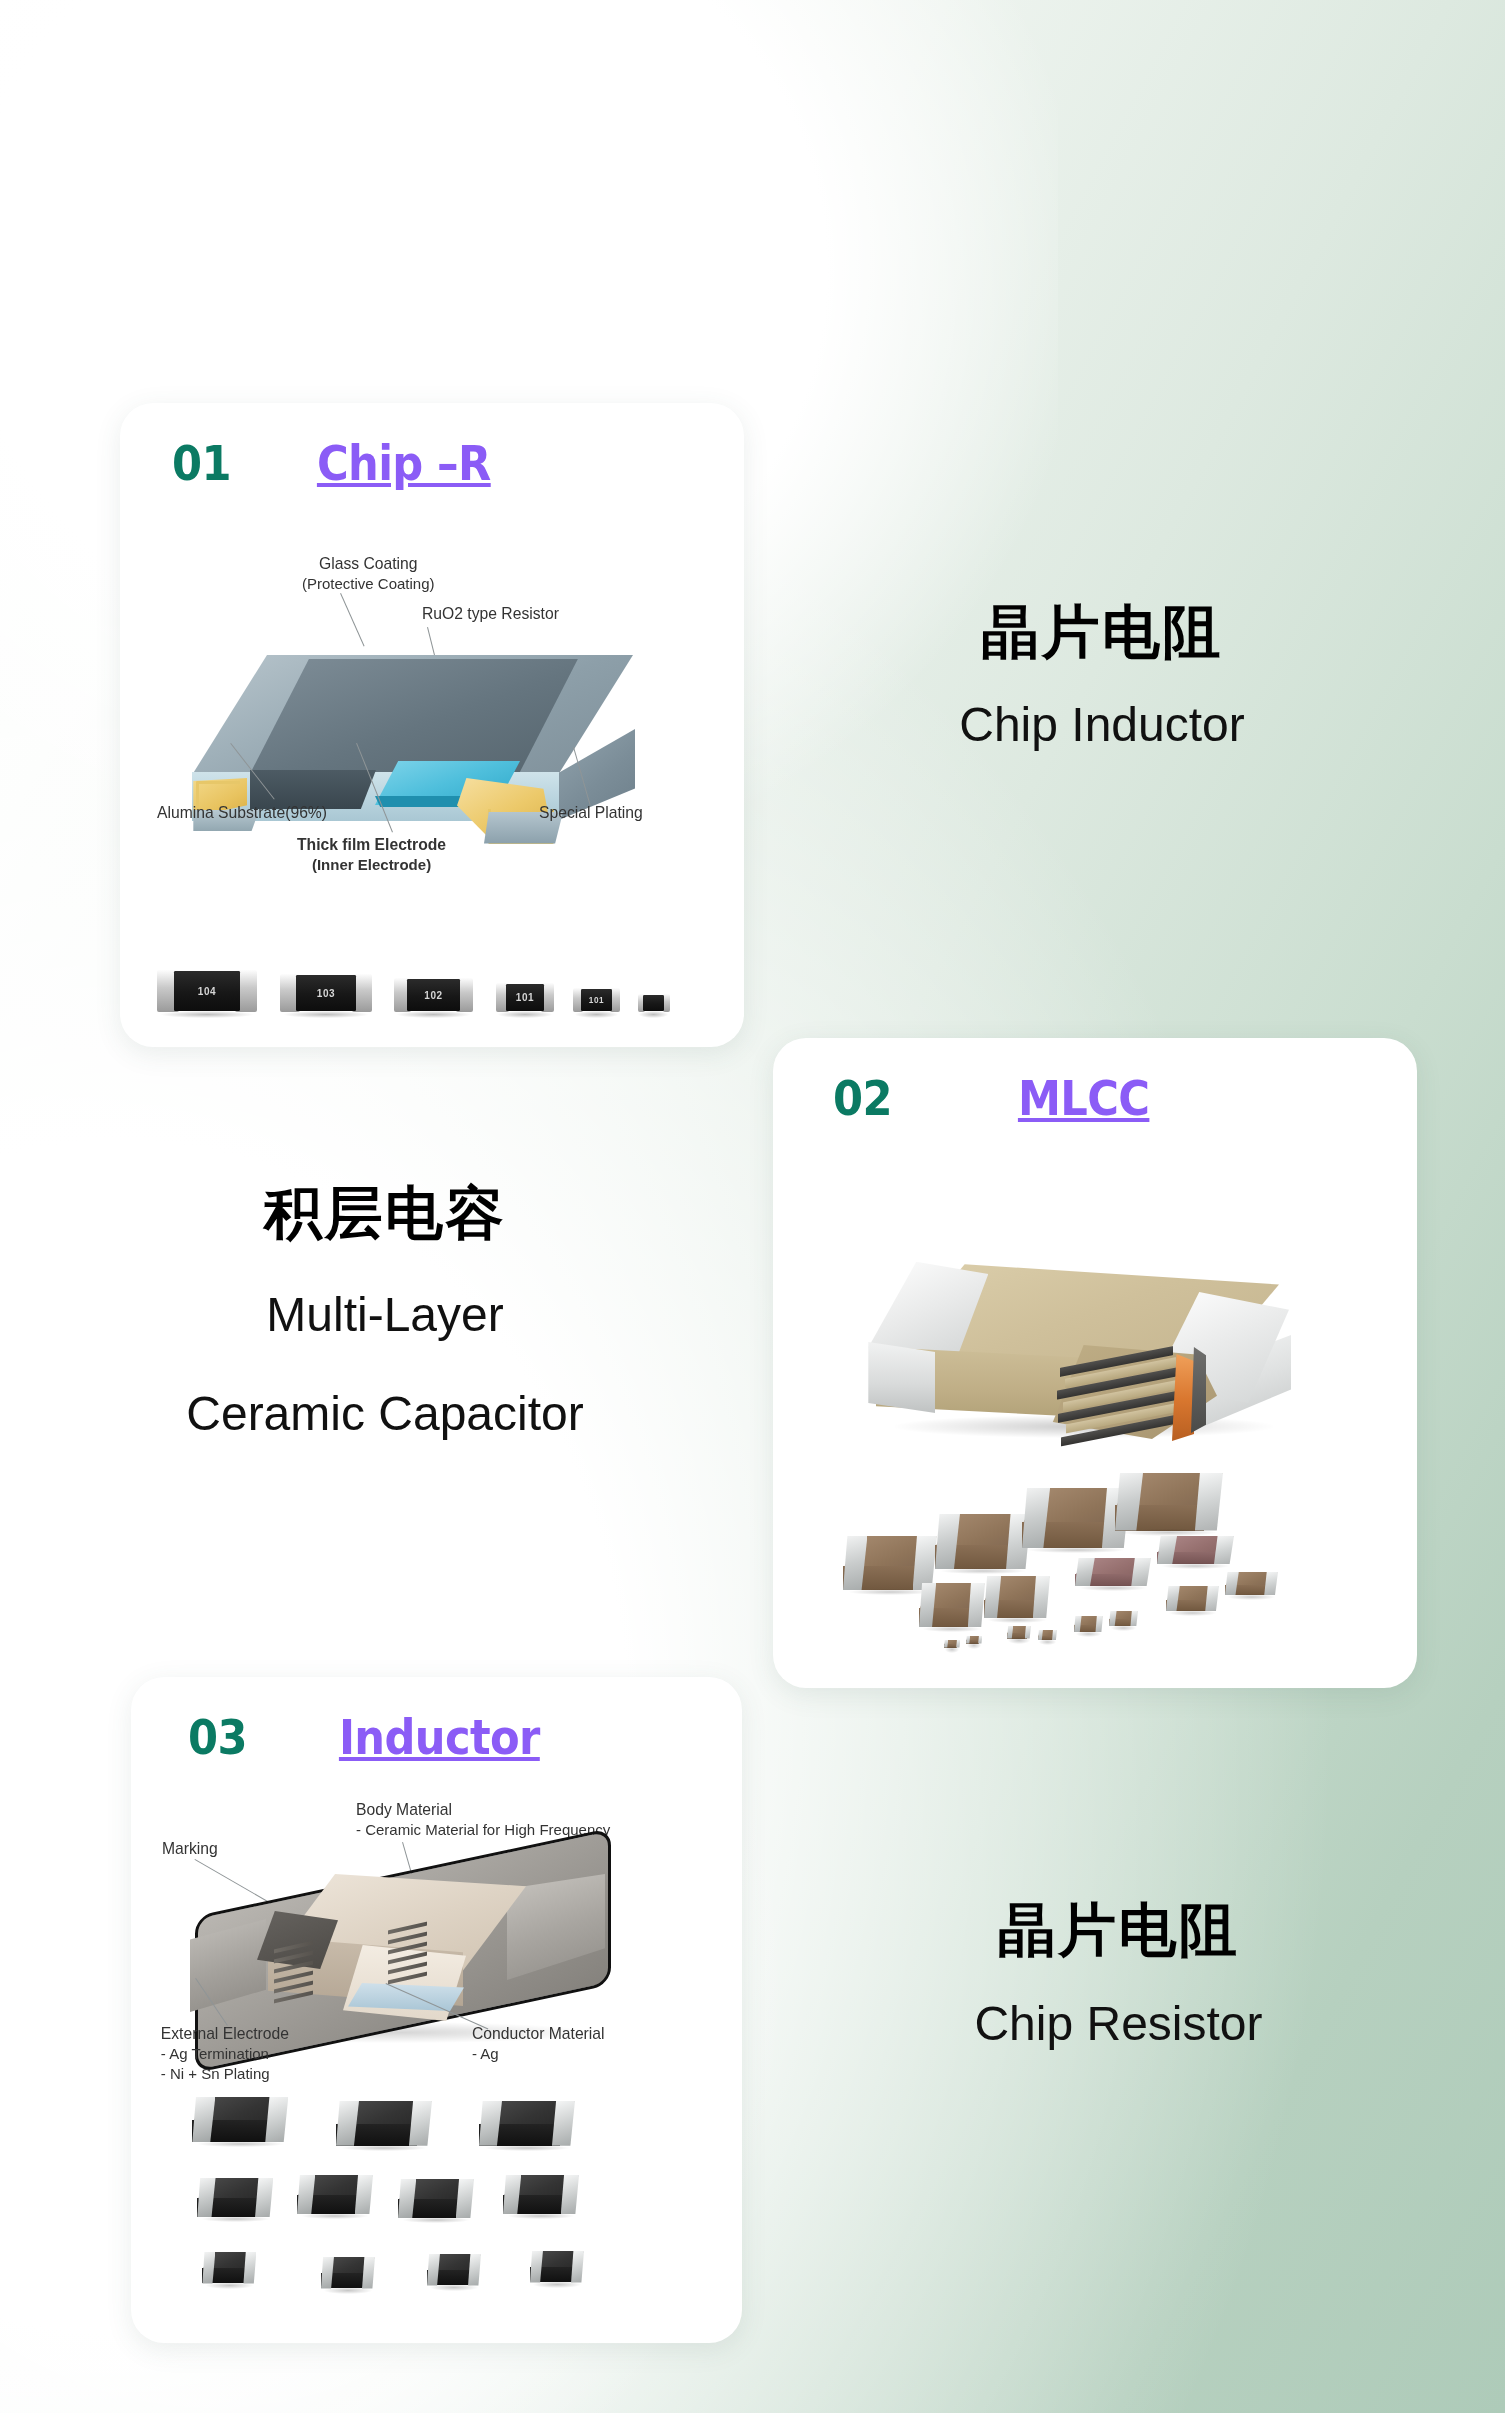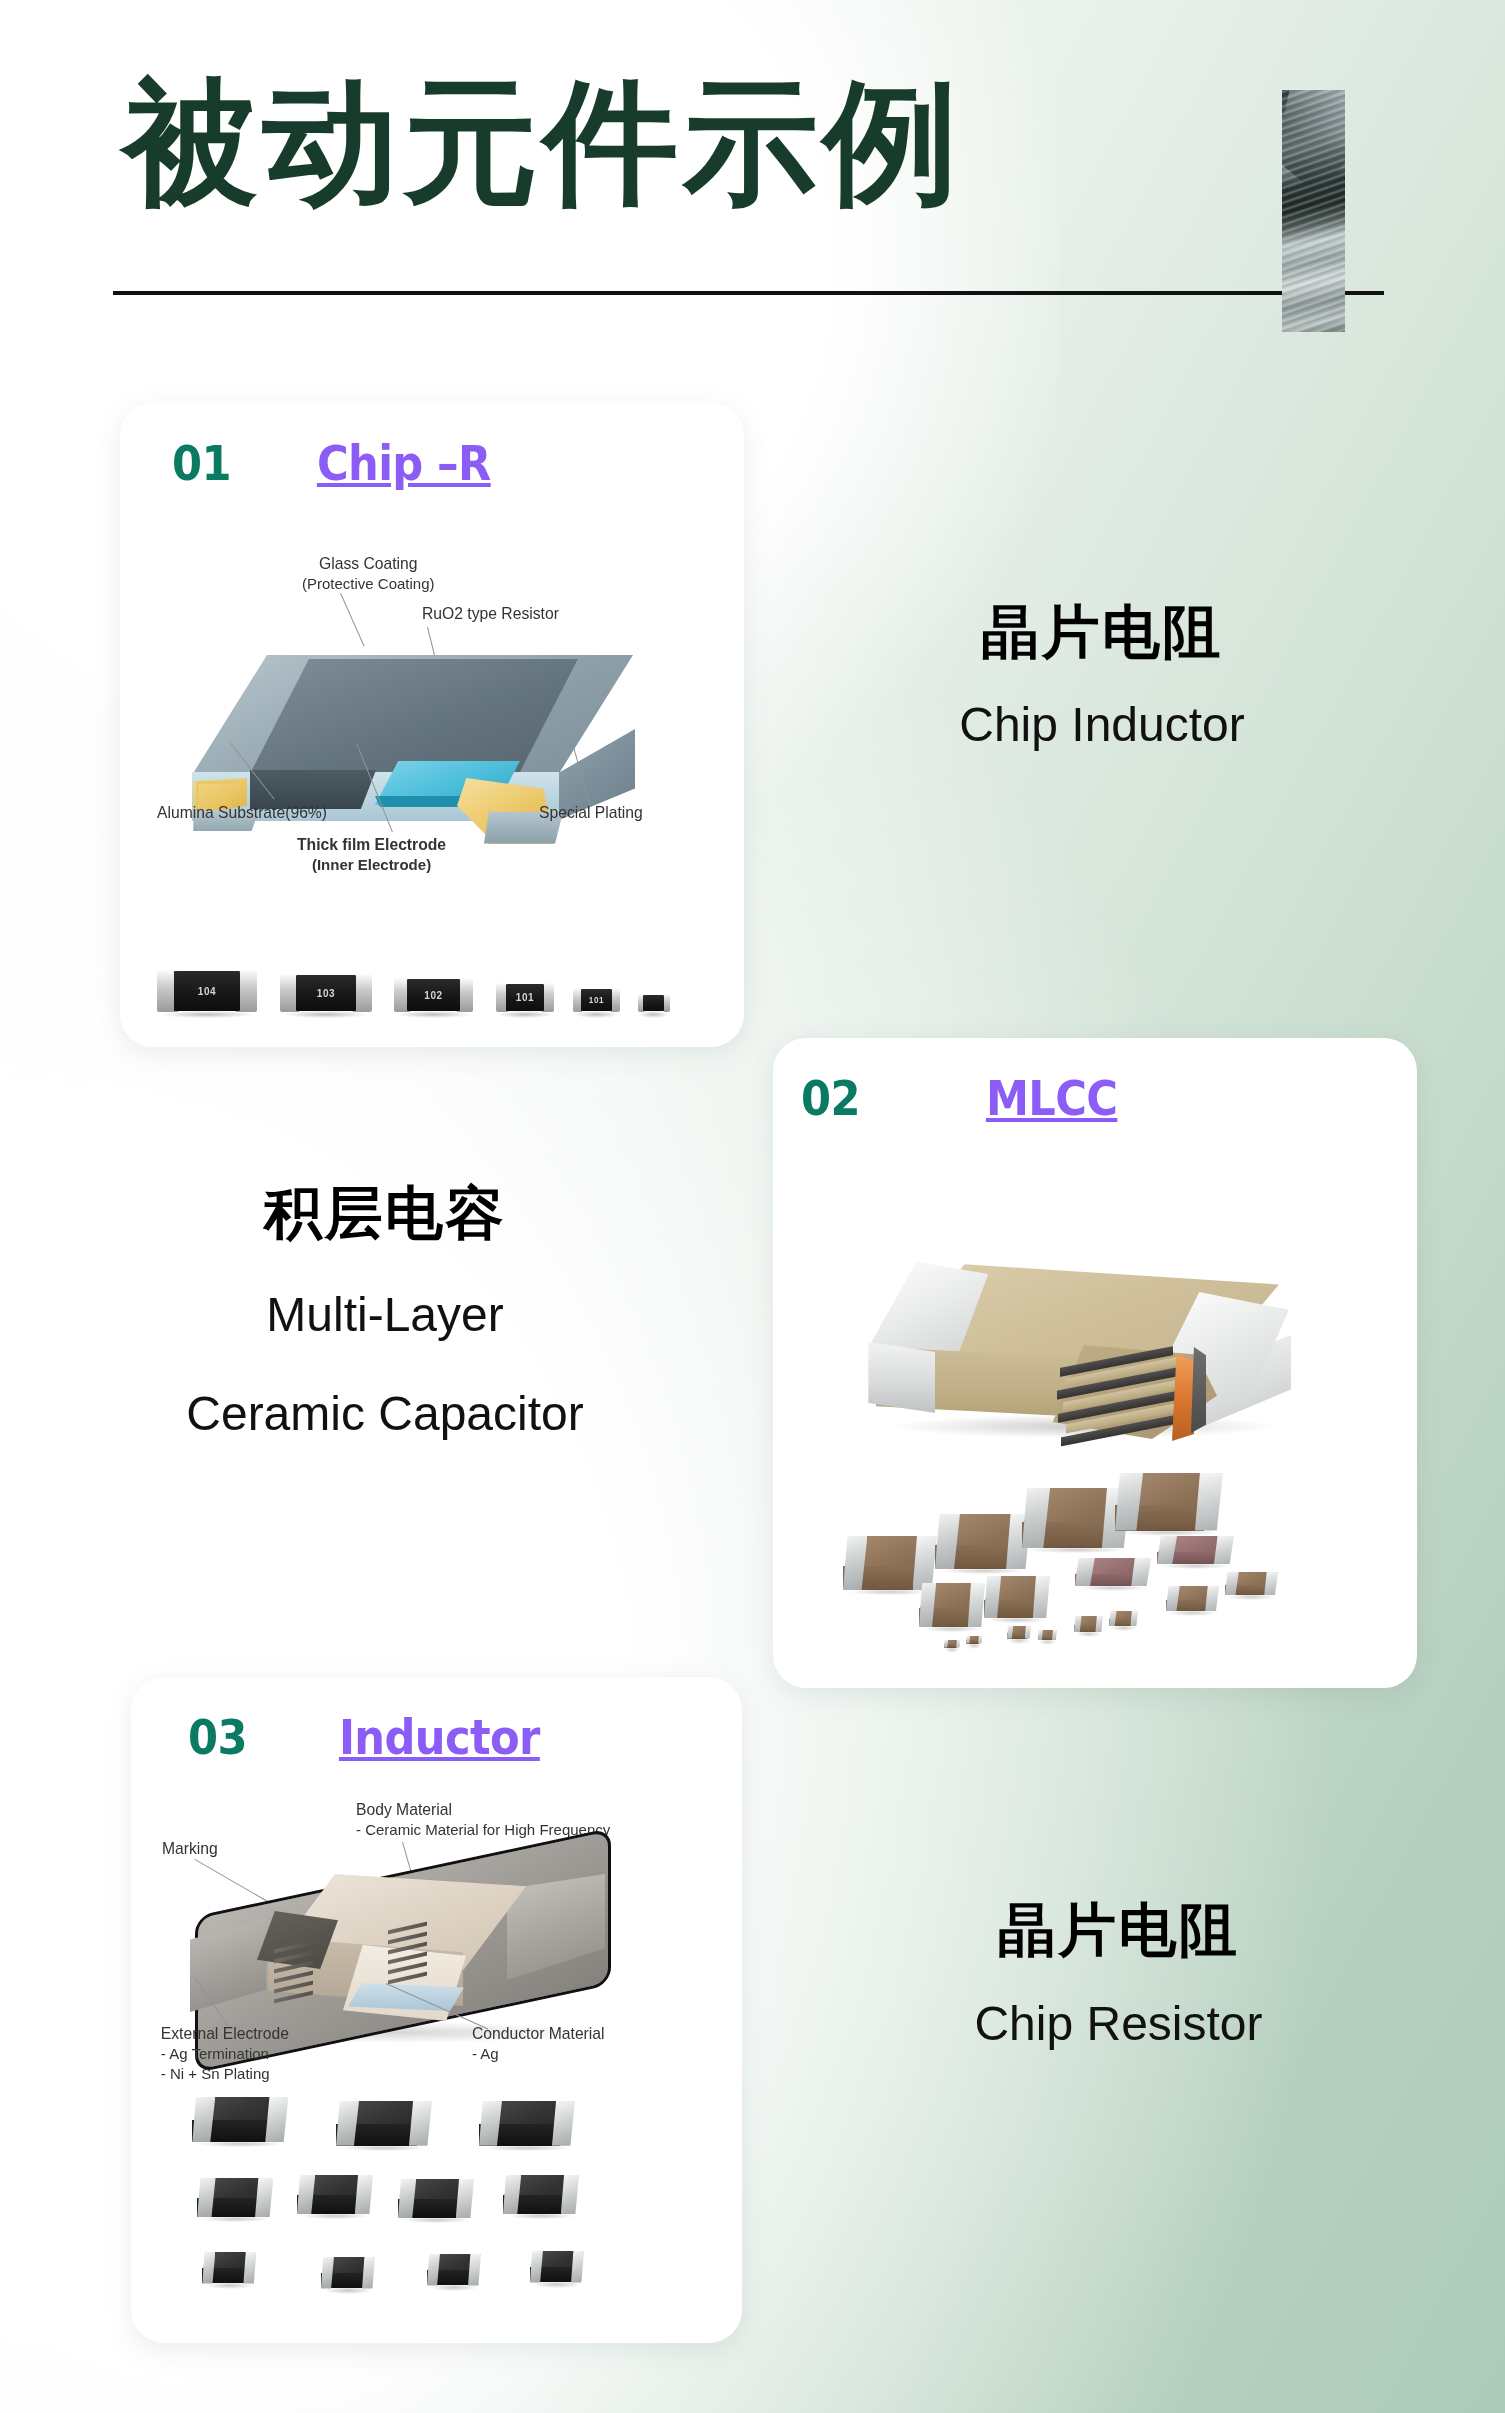--- a/index.html
+++ b/index.html
@@ -154,21 +154,21 @@
     font-size: 48px;
     font-weight: 800;
     color: #8b5cf6;
     font-family: "DejaVu Sans Condensed", "Liberation Sans Narrow", "Liberation Sans", sans-serif;
     letter-spacing: -0.6px;
     white-space: nowrap;
     text-decoration: underline;
   }
   #card-01 .card-head { padding-left: 52px; }
   #card-01 .card-label { margin-left: 86px; }
-  #card-02 .card-head { padding-left: 28px; }
+  #card-02 .card-head { padding-left: 60px; }
   #card-02 .card-label { margin-left: 126px; }
   #card-03 .card-head { padding-left: 57px; }
   #card-03 .card-label { margin-left: 92px; }
 
   
   .side-text { position: absolute; text-align: center; }
   .side-cn {
     font-size: 58px;
     font-weight: 800;
     color: #000000;
@@ -474,29 +474,20 @@
   }
 </style>
 </head>
 <body>
 
 <div id="poster">
 
   <div id="bloom-top-left"></div>
   <div id="bloom-bottom-left"></div>
 
-  <div id="header">
-    <div id="page-title">被动元件示例</div>
-    <div id="title-rule"></div>
-    <div id="header-strip">
-      <div class="layer-a"></div>
-      <div class="layer-c"></div>
-      <div class="layer-b"></div>
-    </div>
-  </div>
 
   <div class="card" id="card-01">
     <div class="card-head">
       <span class="card-index">01</span>
       <span class="card-label">Chip –R</span>
     </div>
   </div>
 
   <div class="fig" id="res-fig">
 

